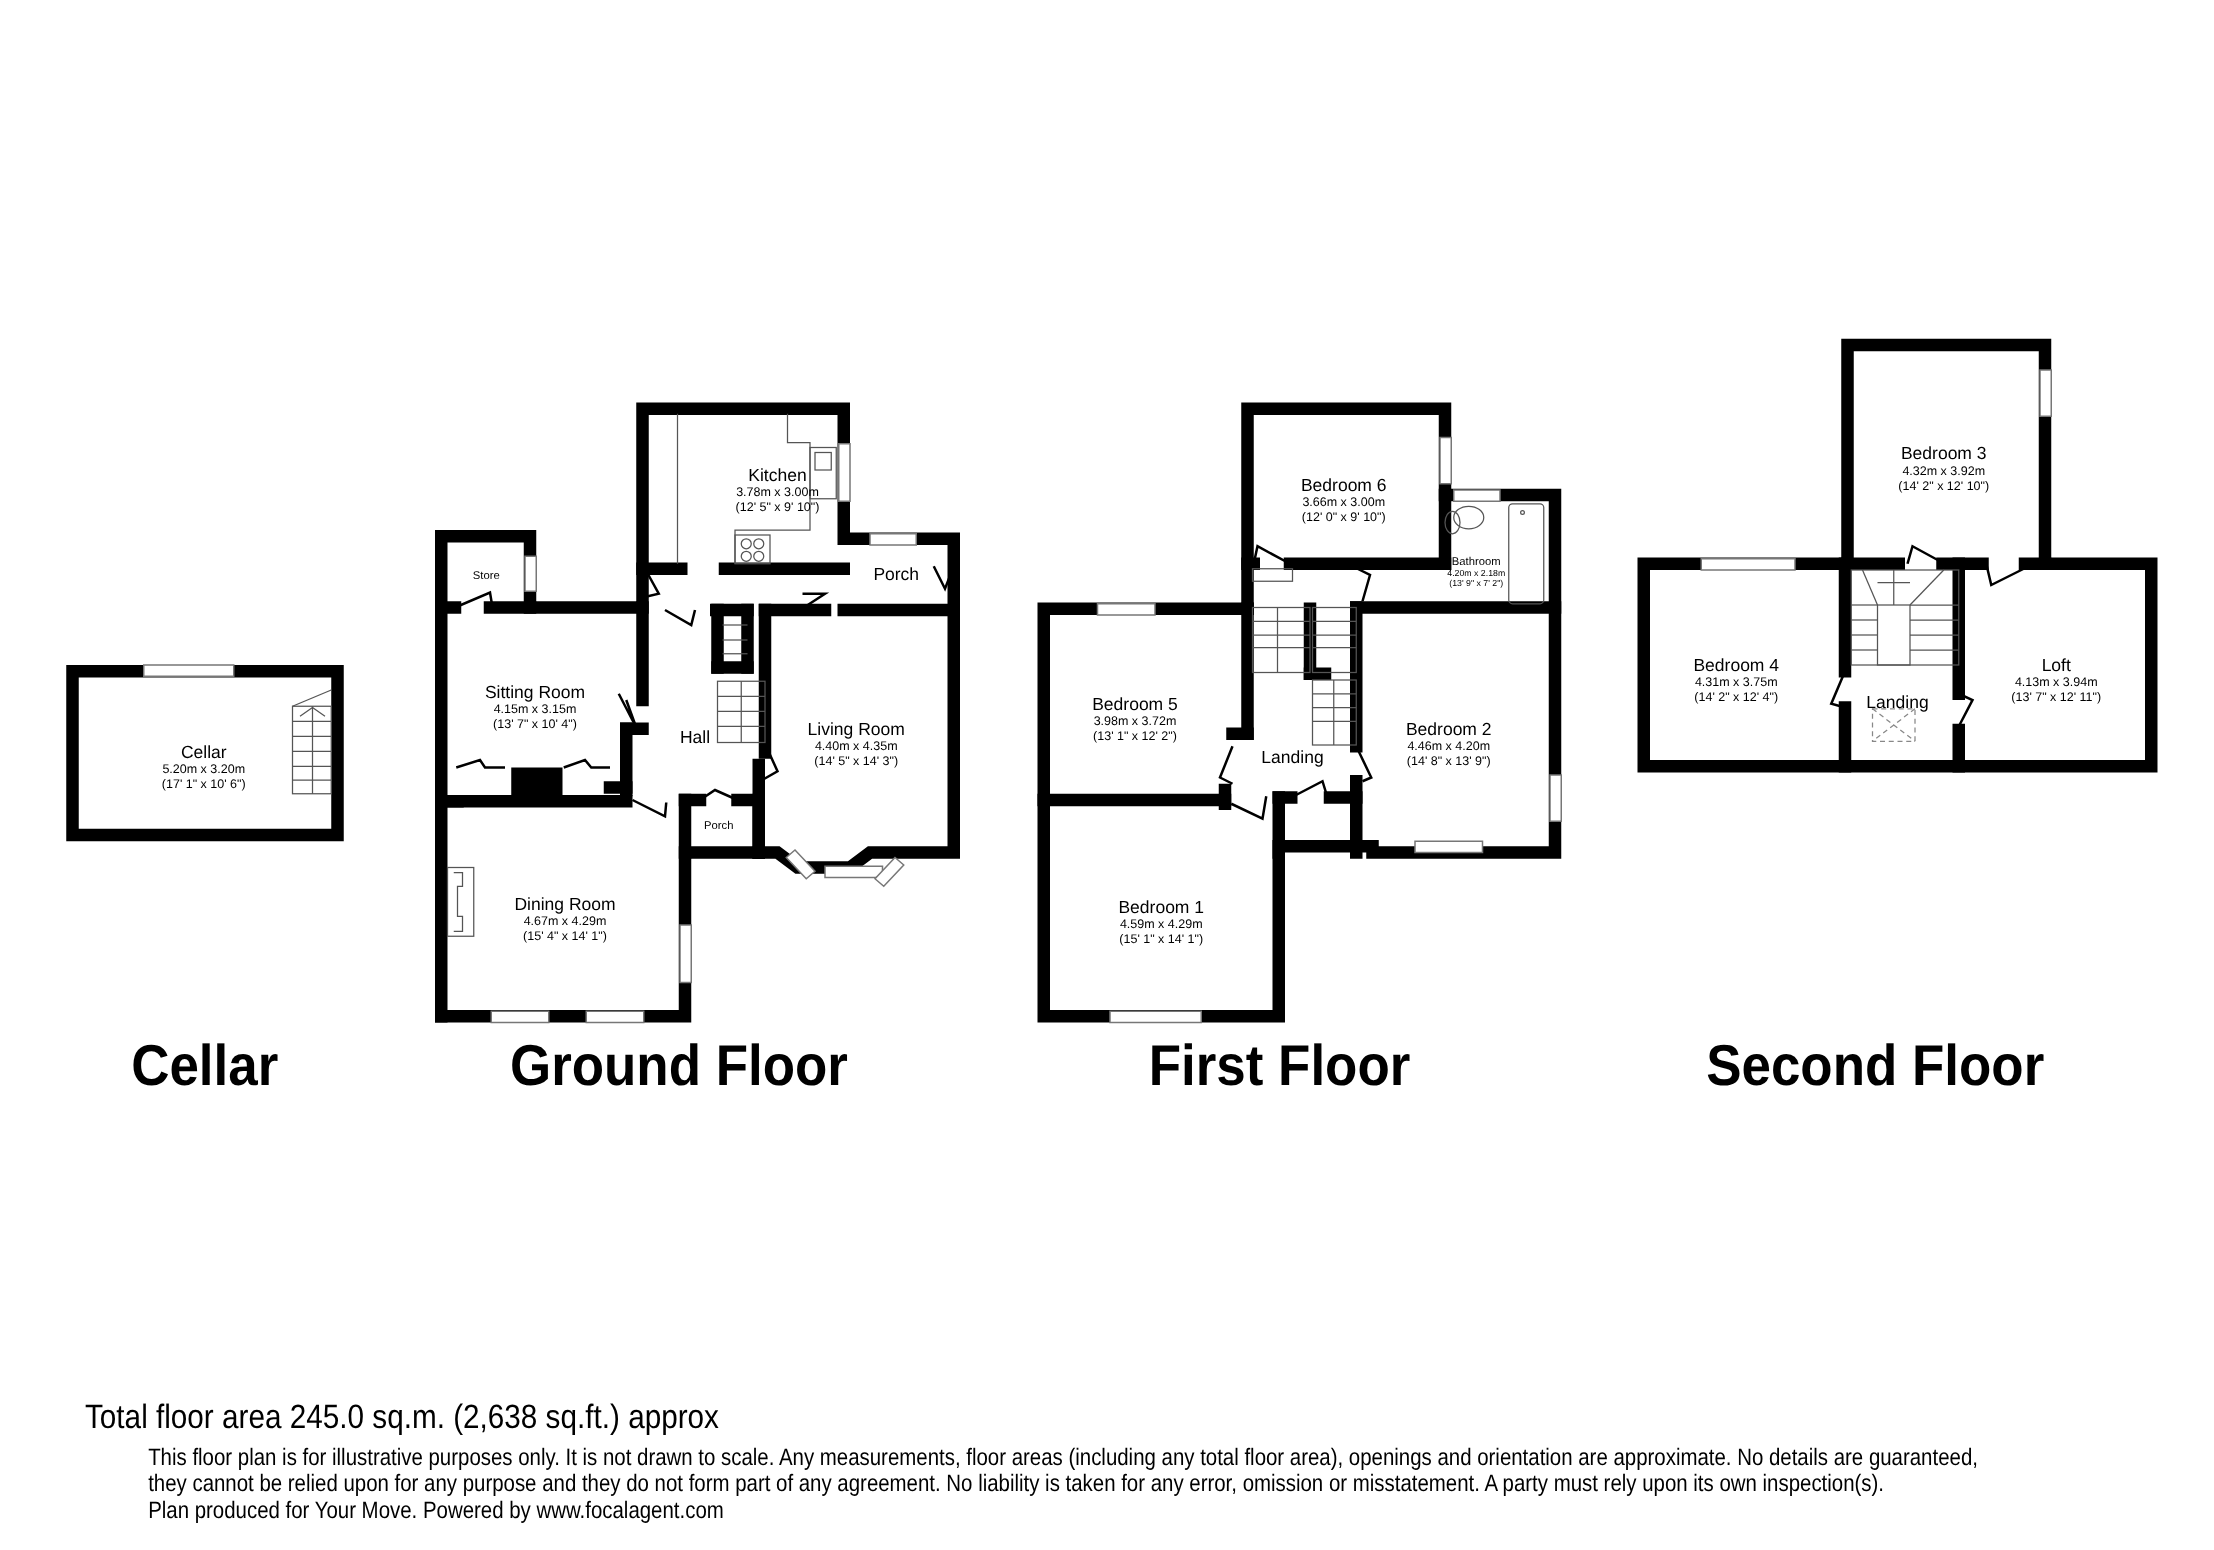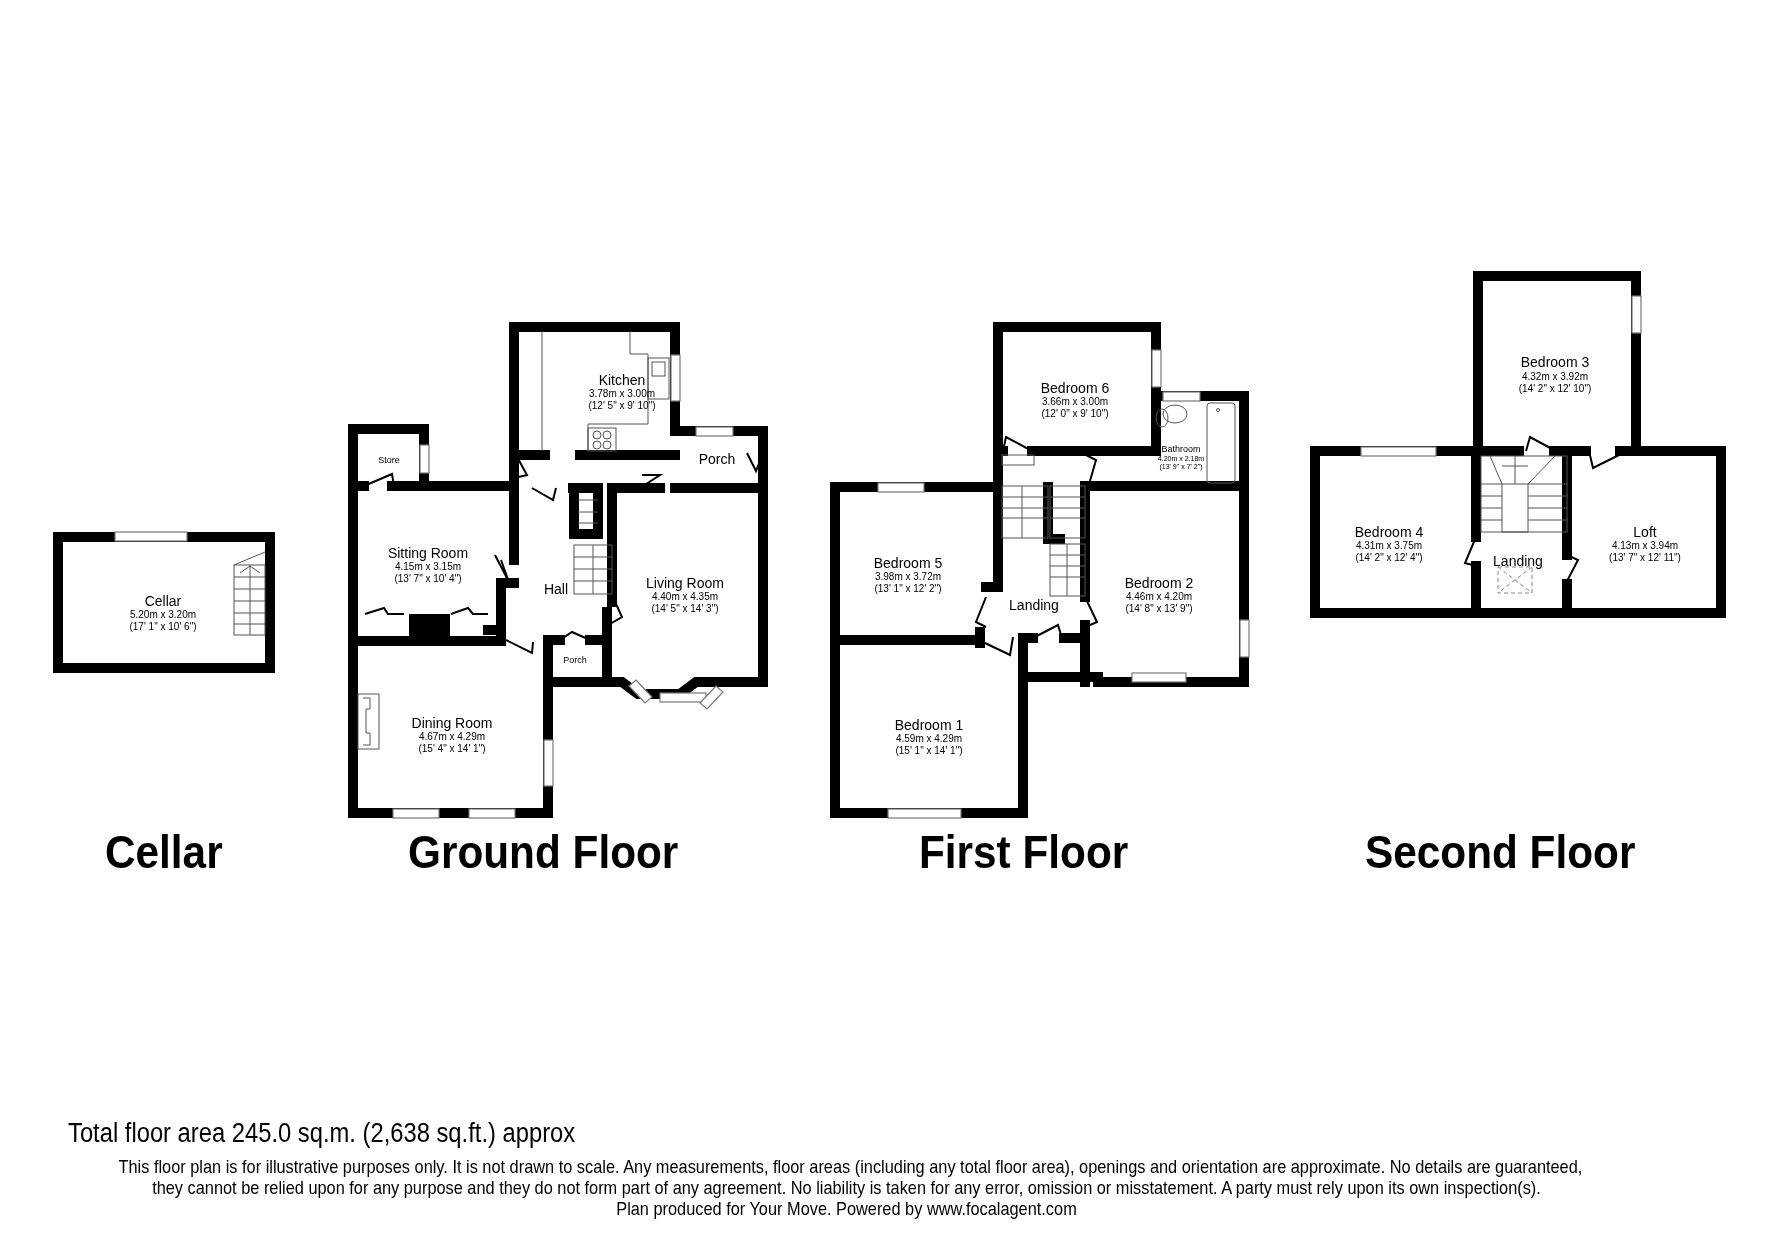--- a/index.html
+++ b/index.html
@@ -10,21 +10,21 @@
   .win { fill: #fff; stroke: #777; stroke-width: 1.2; }
   .door { fill: none; stroke: #000; stroke-width: 2; }
   .solid { fill: #000; }
   .dash { fill: none; stroke: #888; stroke-width: 1; stroke-dasharray: 4 3; }
   .room-name { font-family: "Liberation Sans", sans-serif; font-size: 14px; text-anchor: middle; fill: #000; }
   .room-dim { font-family: "Liberation Sans", sans-serif; font-size: 10px; text-anchor: middle; fill: #000; }
   .room-name-sm { font-family: "Liberation Sans", sans-serif; font-size: 9px; text-anchor: middle; fill: #000; }
   .room-dim-sm { font-family: "Liberation Sans", sans-serif; font-size: 7px; text-anchor: middle; fill: #000; }
   .floor-label { position: absolute; top: 826px; font-family: "Liberation Sans", sans-serif; font-weight: bold; font-size: 46px; line-height: 52px; white-space: nowrap; transform: scaleX(0.92); transform-origin: left top; }
   .total-area { position: absolute; left: 68px; top: 1117px; font-size: 27px; line-height: 32px; white-space: nowrap; transform: scaleX(0.88); transform-origin: left top; }
-  .disclaimer { position: absolute; left: 0; width: 1693px; top: 1156px; text-align: center; font-size: 19px; line-height: 21px; }
+  .disclaimer { position: absolute; left: 0; width: 1693px; top: 1156px; text-align: left; font-size: 19px; line-height: 21px; }
   .disclaimer div { white-space: nowrap; transform: scaleX(0.86); }
 </style>
 </head>
 <body>
 
 <svg class="plan" viewBox="0 0 1771 1240" xmlns="http://www.w3.org/2000/svg">
 
   <g>
     <rect class="wall" x="58" y="537" width="212" height="131"></rect>
     <rect class="win" x="115" y="532" width="72" height="9"></rect>

